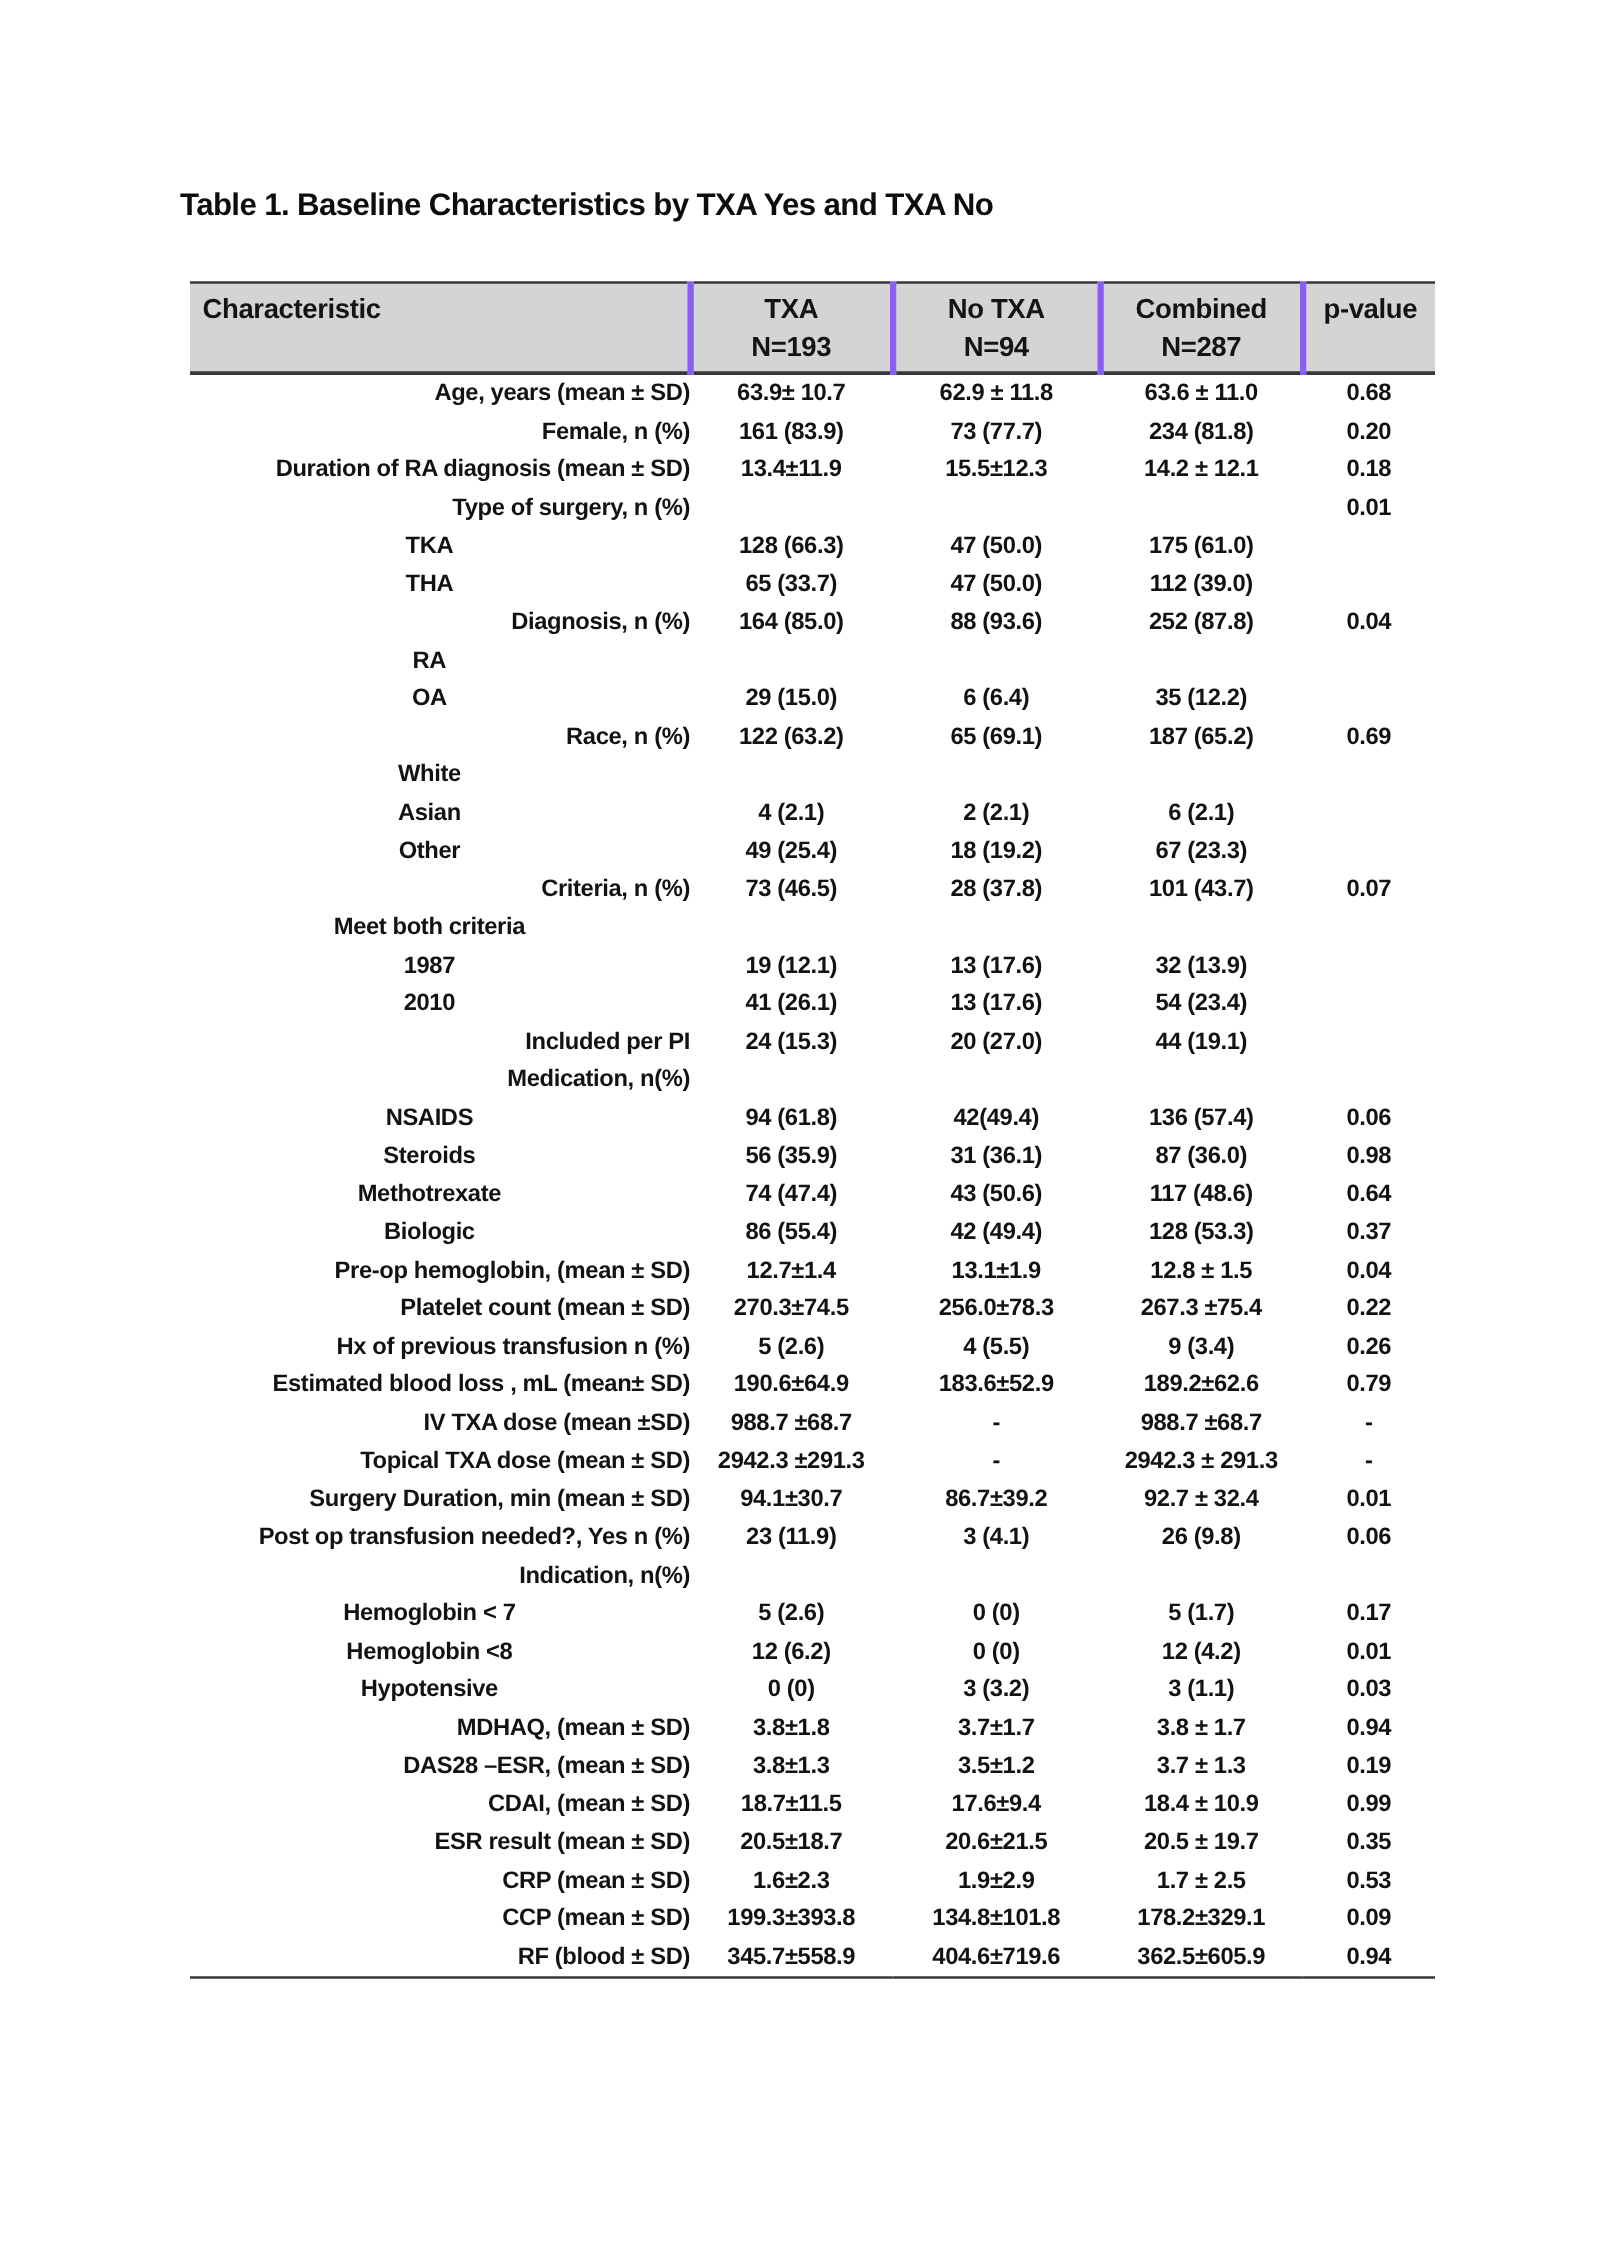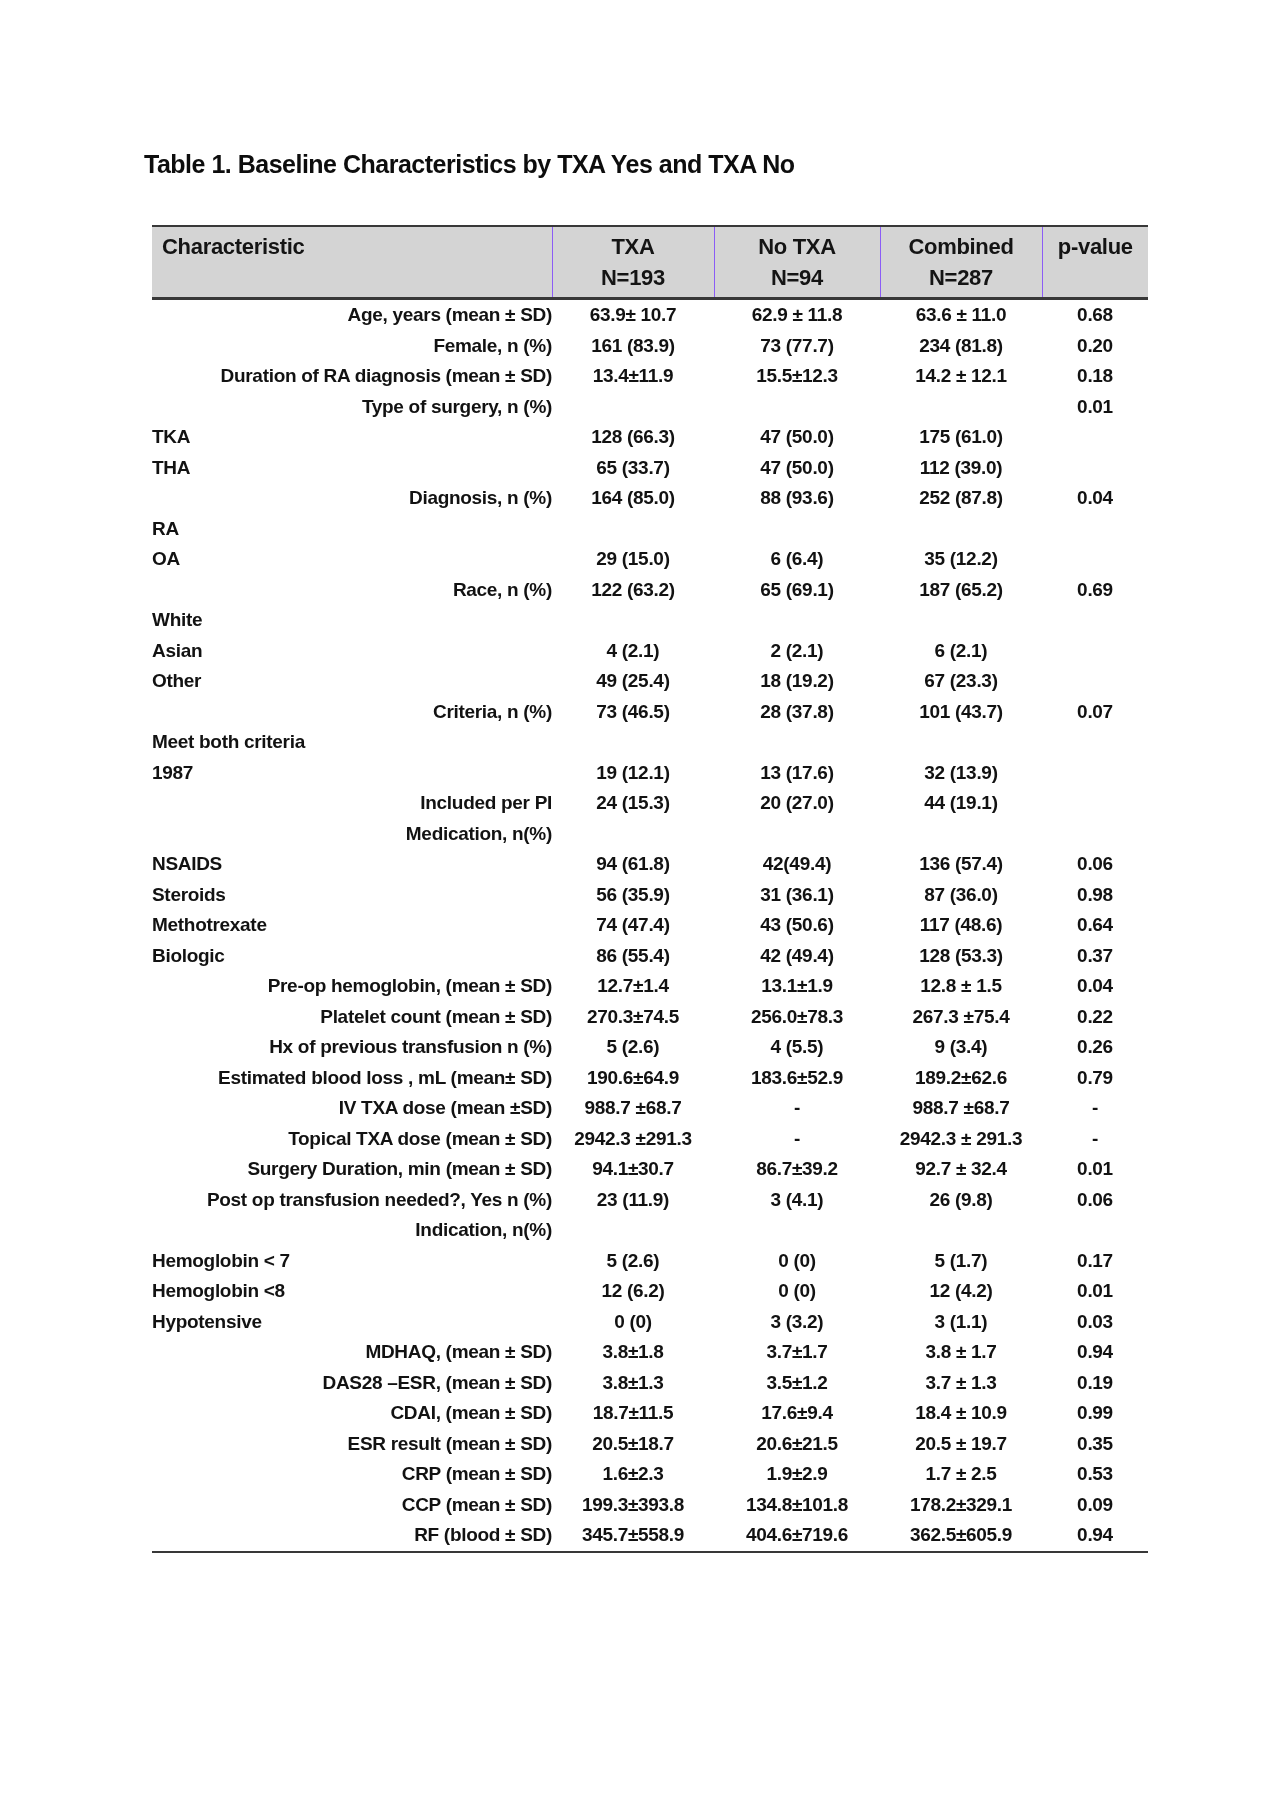--- a/index.html
+++ b/index.html
@@ -34,36 +34,36 @@
     background: var(--header-bg, #d4d4d4);
     border-top: 2px solid var(--line, #383838);
     border-bottom: 3px solid var(--line, #383838);
     vertical-align: top;
     padding: 3px 0 4px 0;
     font-size: 22px;
     font-weight: 700;
     letter-spacing: -0.3px;
     text-align: center;
   }
-  table.baseline thead th + th { border-left: 1px solid #8b5cf6; }
+  table.baseline thead th + th { border-left: 5px solid #8b5cf6; }
   table.baseline thead th.col-char { text-align: left; padding-left: 10px; }
   .th-line1 { line-height: 33px; }
   .th-line2 { line-height: 30px; font-weight: 700; }
   table.baseline tbody td {
     height: 30.5px;
     font-size: 19px;
     font-weight: 700;
     letter-spacing: -0.3px;
     white-space: nowrap;
     padding: 0;
     vertical-align: middle;
     color: #121212;
   }
   td.c-label { text-align: right; padding-left: 10px; }
-  td.c-label.sub { text-align: left; padding-right: 17px; padding-left: 0; }
+  td.c-label.sub { text-align: center; padding-right: 17px; padding-left: 0; }
   td.c-val { text-align: center; }
   table.baseline tbody tr:last-child td { border-bottom: 2px solid var(--line, #383838); }
 </style>
 </head>
 <body>
 
 <div class="page">
   <div class="title">Table 1. Baseline Characteristics by TXA Yes and TXA No</div>
 
   <table class="baseline">
@@ -203,20 +203,27 @@
           <td class="c-val"></td>
         </tr>
         <tr>
           <td class="c-label sub">1987</td>
           <td class="c-val">19 (12.1)</td>
           <td class="c-val">13 (17.6)</td>
           <td class="c-val">32 (13.9)</td>
           <td class="c-val"></td>
         </tr>
         <tr>
+          <td class="c-label sub">2010</td>
+          <td class="c-val">41 (26.1)</td>
+          <td class="c-val">13 (17.6)</td>
+          <td class="c-val">54 (23.4)</td>
+          <td class="c-val"></td>
+        </tr>
+        <tr>
           <td class="c-label">Included per PI</td>
           <td class="c-val">24 (15.3)</td>
           <td class="c-val">20 (27.0)</td>
           <td class="c-val">44 (19.1)</td>
           <td class="c-val"></td>
         </tr>
         <tr>
           <td class="c-label">Medication, n(%)</td>
           <td class="c-val"></td>
           <td class="c-val"></td>

